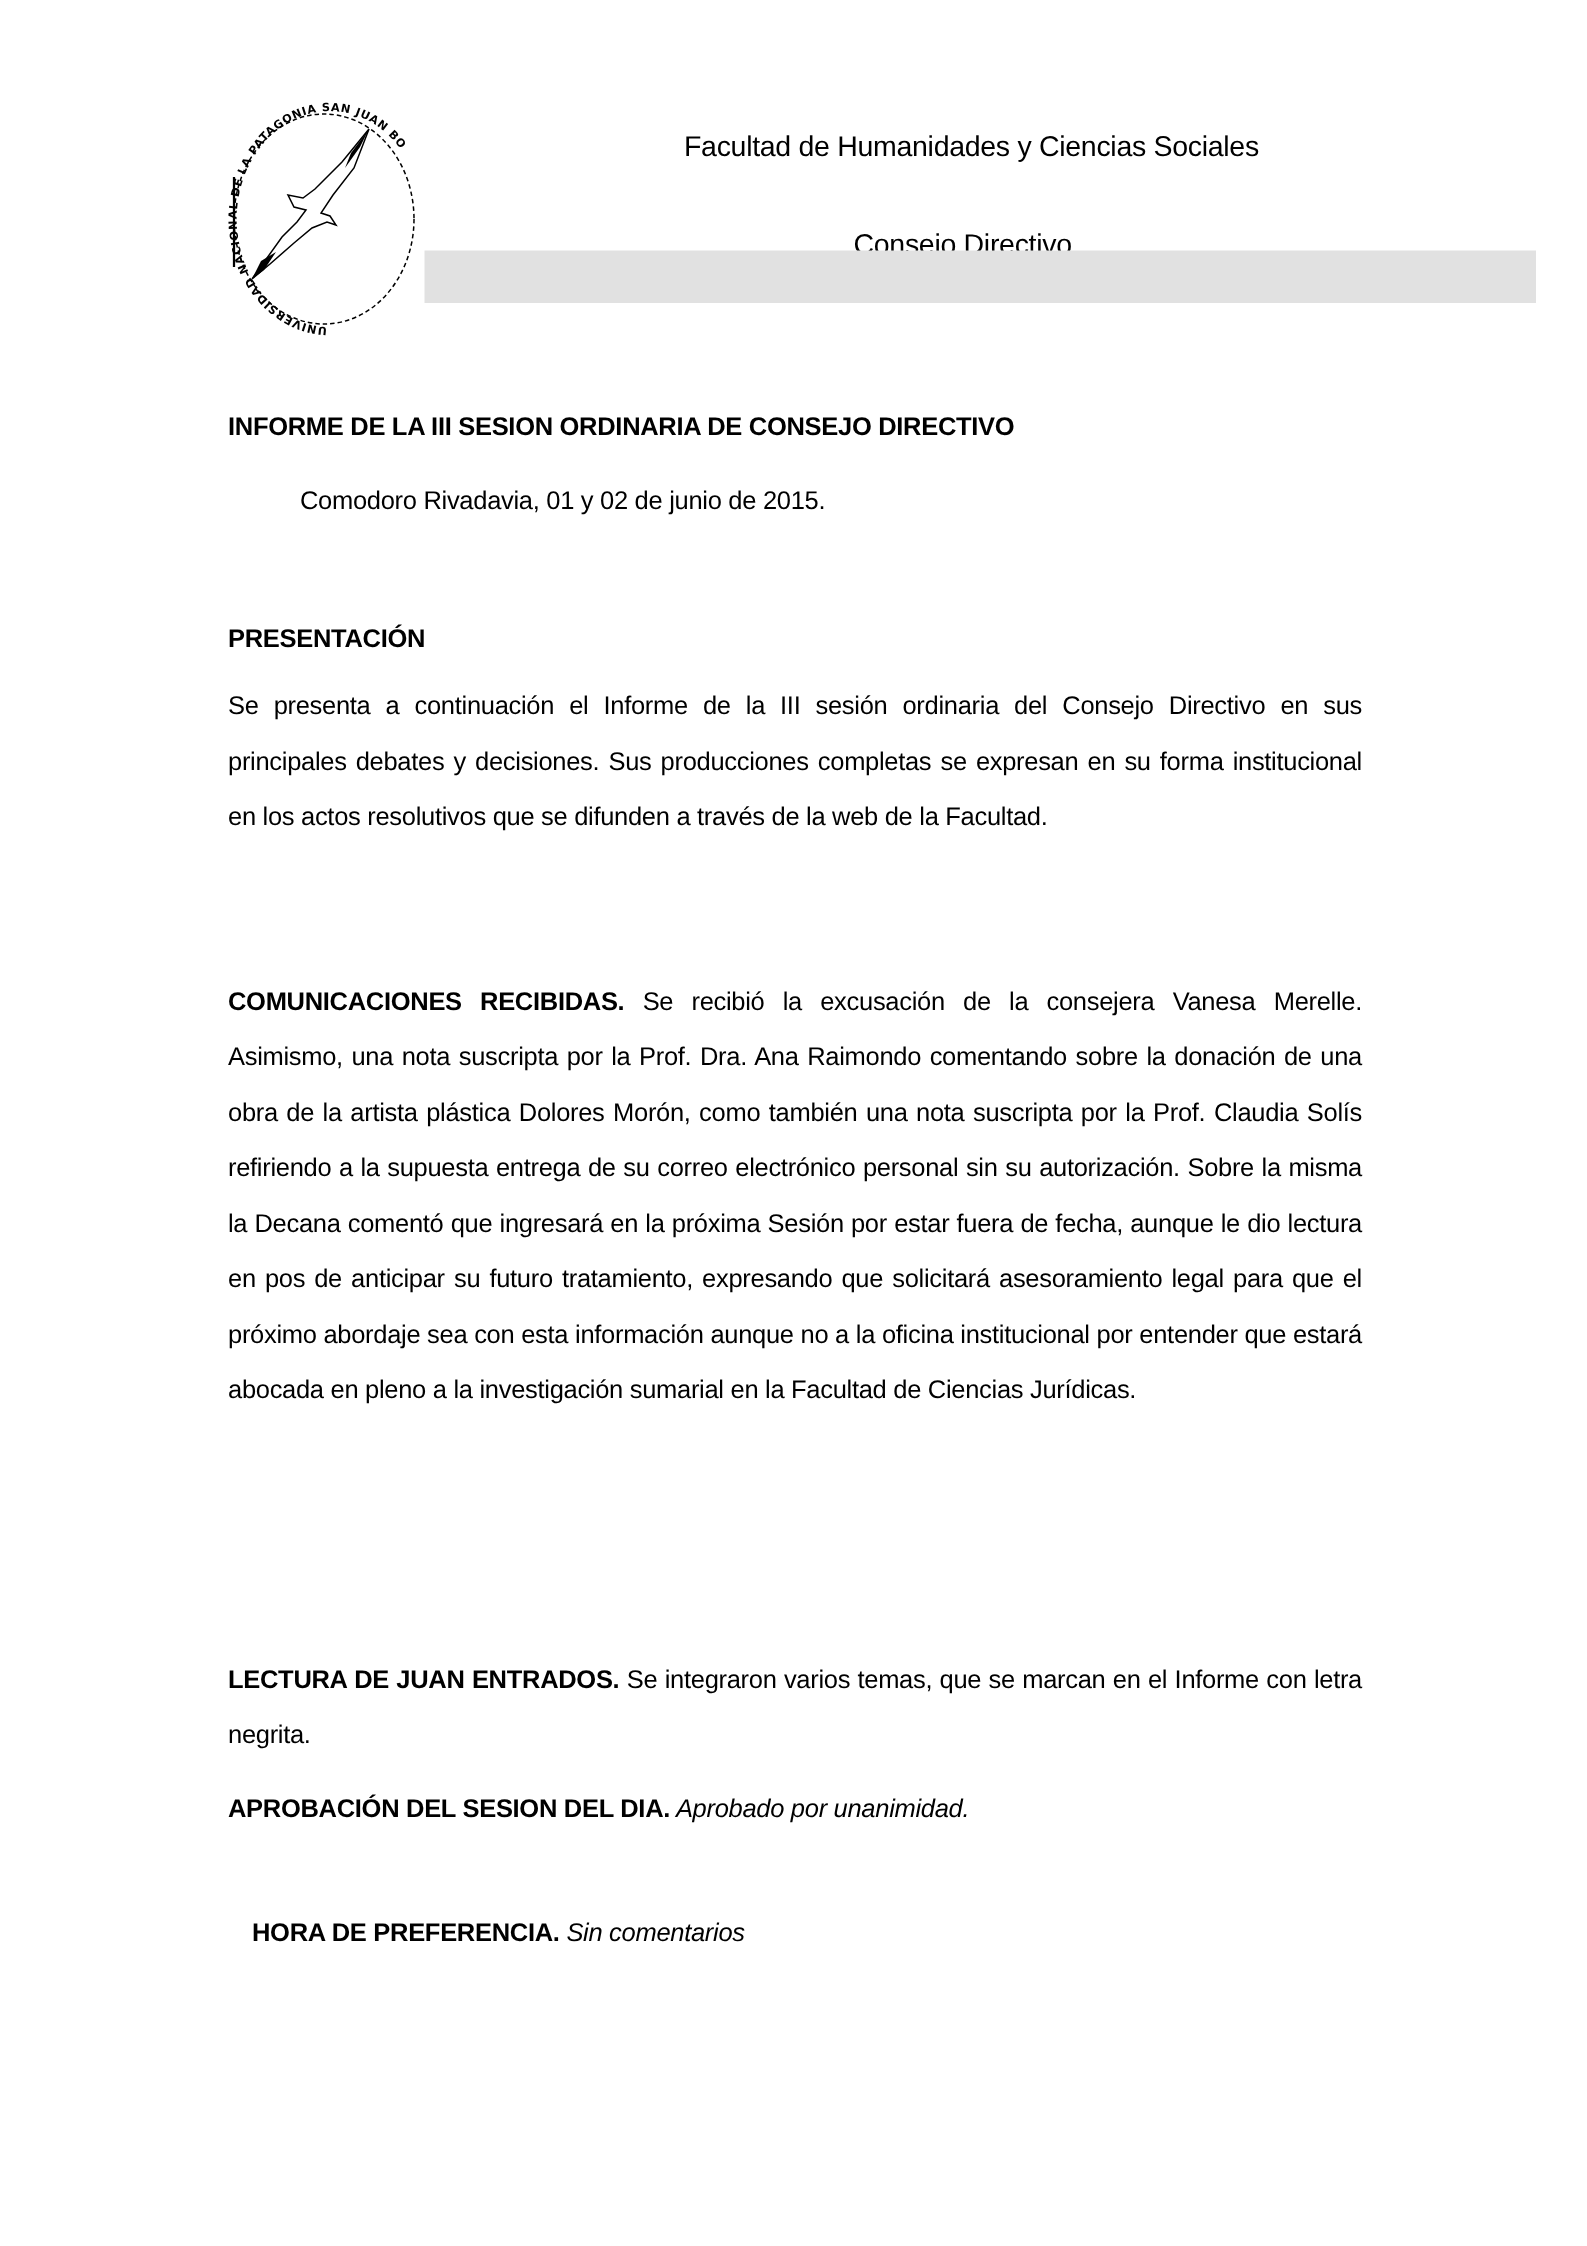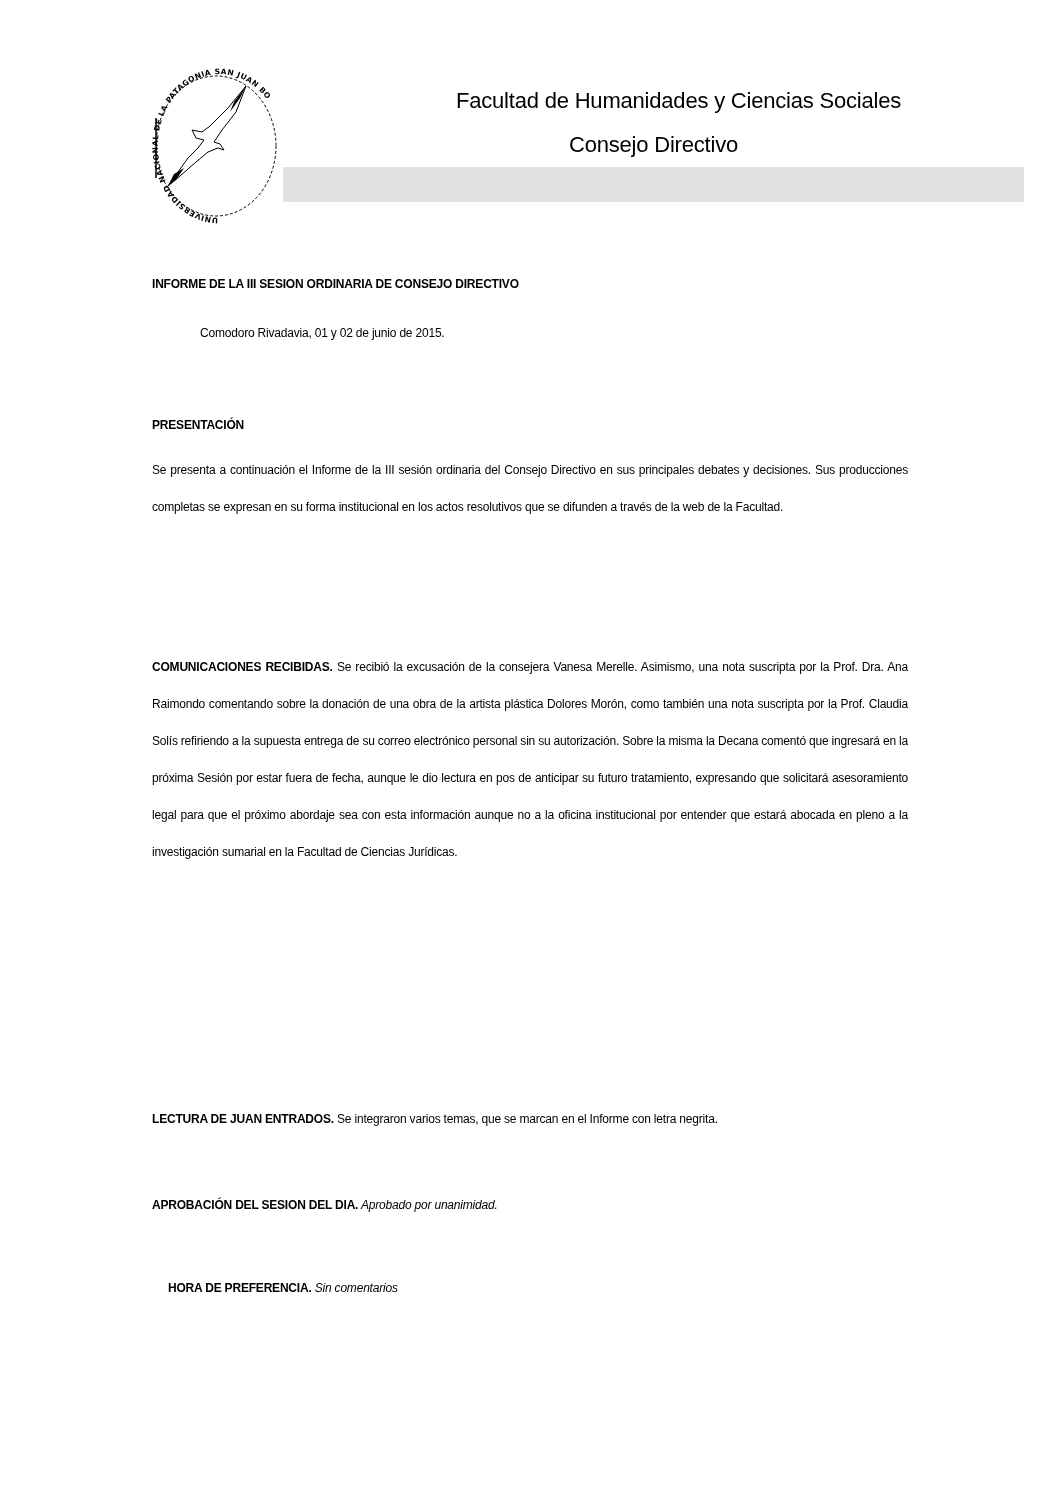--- a/index.html
+++ b/index.html
@@ -17,39 +17,39 @@
     }
     .logo {
       position: absolute;
       left: 148px;
       top: 68px;
       width: 140px;
       height: 160px;
     }
     .header-line {
       position: absolute;
-      font-size: 22px;
+      font-size: 19px;
       white-space: nowrap;
       letter-spacing: -0.2px;
     }
     .header-faculty { left: 456px; top: 88px; }
-    .header-council { left: 569px; top: 132px; text-align: right; }
+    .header-council { left: 569px; top: 153px; text-align: right; }
     .gray-band {
       position: absolute;
       left: 283px;
       top: 167px;
       width: 741px;
       height: 35px;
       background: #e1e1e1;
     }
     .content {
       position: absolute;
       left: 152px;
       width: 756px;
-      font-size: 12px;
+      font-size: 17px;
       line-height: 37px;
       letter-spacing: -0.2px;
     }
     .content p {
       margin: 0;
       text-align: justify;
     }
     .title { top: 266px; font-weight: bold; }
     .place-date { top: 315px; margin-left: 48px; }
     .presentacion-h { top: 407px; font-weight: bold; }

